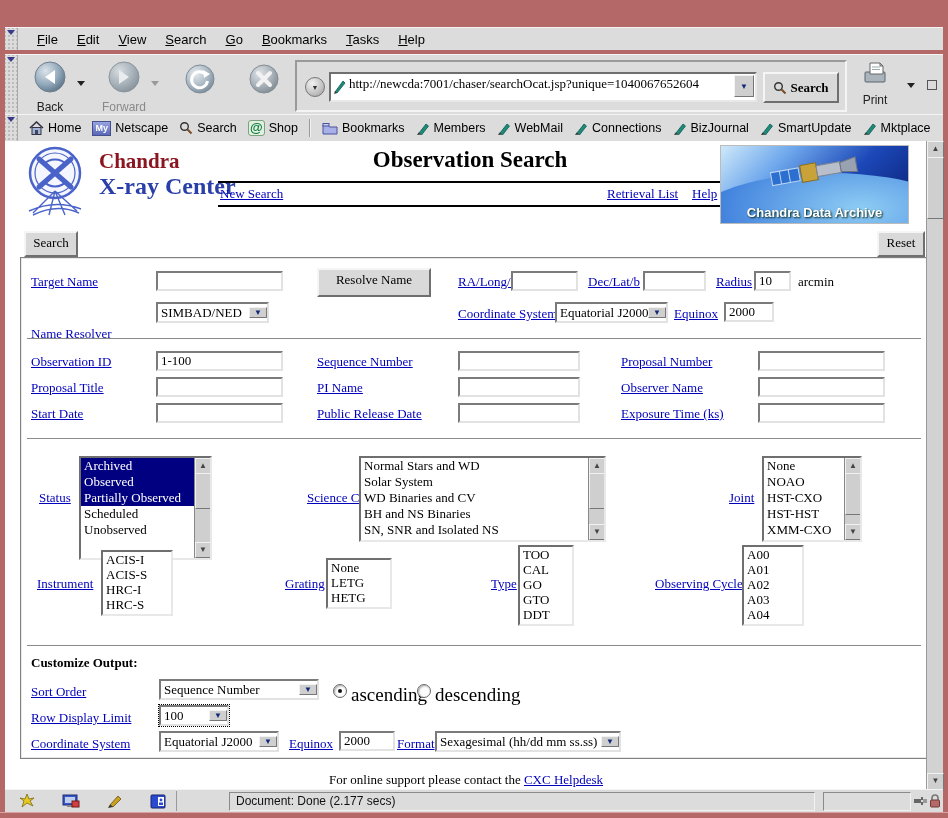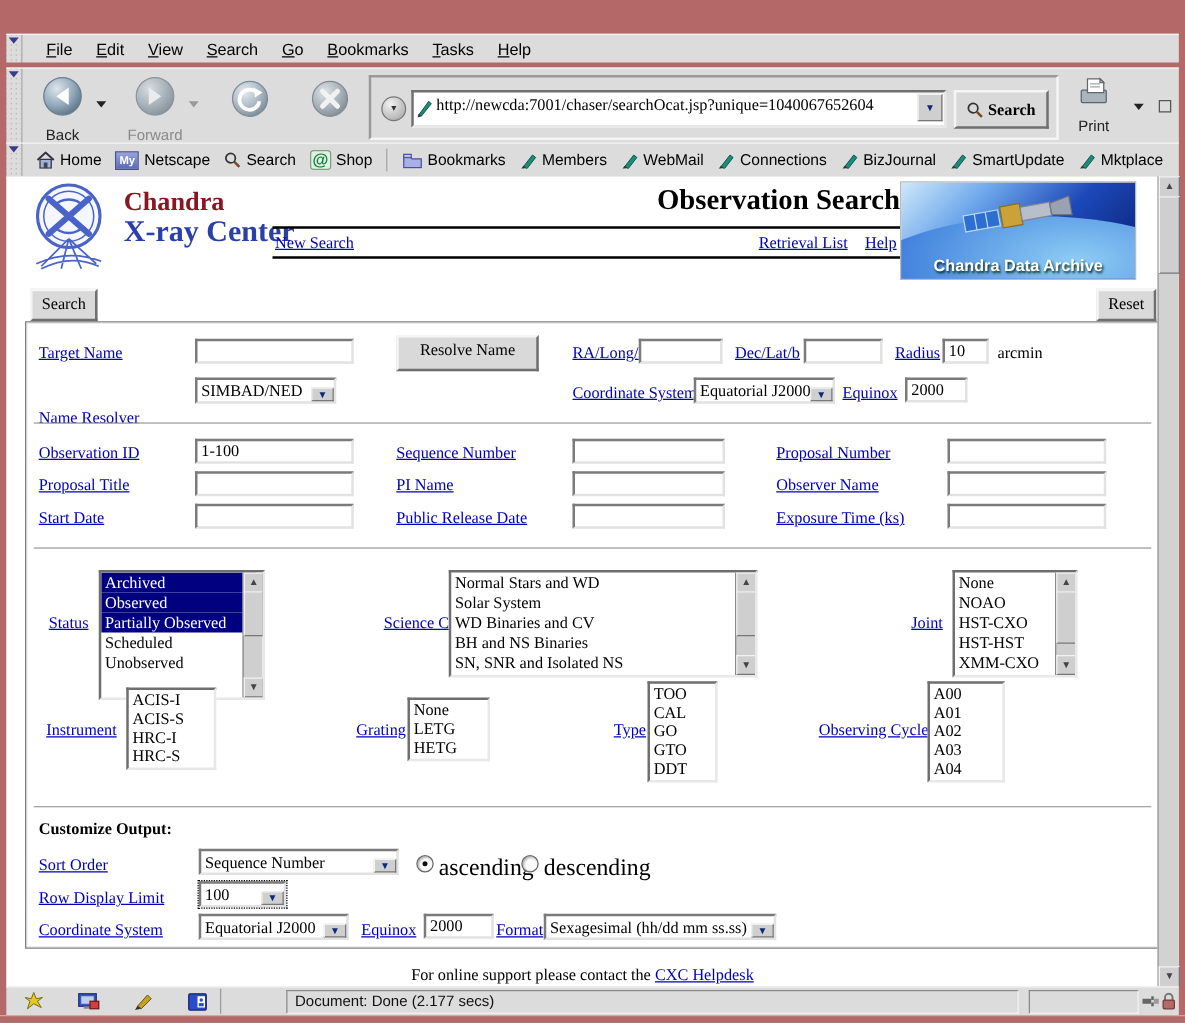--- a/index.html
+++ b/index.html
@@ -69,41 +69,41 @@
            width:15px;height:14px;line-height:14px;text-align:center;display:inline-block;border-radius:3px;}
   
   .content{position:absolute;left:5px;top:141px;width:938px;height:649px;background:#fff;
            font-family:"Liberation Serif",serif;color:#000;}
   .vscroll{position:absolute;right:0;top:0;width:16px;height:649px;background:#d2d2d2;border-left:1px solid #999;}
   .sbtn{position:absolute;left:0;width:15px;height:15px;background:#cfcfcf;border:1px solid;
         border-color:#f2f2f2 #777 #777 #f2f2f2;font-size:8px;color:#444;text-align:center;line-height:14px;}
   .sthumb{position:absolute;left:0;width:15px;background:#cfcfcf;border:1px solid;
           border-color:#f2f2f2 #777 #777 #f2f2f2;}
   .lnk{color:#0000bb;text-decoration:underline;font-size:13px;cursor:pointer;white-space:nowrap;}
-  .page-title{position:absolute;left:215px;width:500px;top:6px;text-align:right;
+  .page-title{position:absolute;left:215px;width:500px;top:6px;text-align:center;
               font-size:23px;font-weight:bold;}
   .bline{position:absolute;height:2px;background:#000;}
   .cxc-n1{position:absolute;left:94px;top:8px;font-size:21px;font-weight:bold;color:#8b1520;}
   .cxc-n2{position:absolute;left:94px;top:32px;font-size:24px;font-weight:bold;color:#2b3fa8;}
   .cda{position:absolute;left:715px;top:4px;width:187px;height:77px;overflow:hidden;border:1px solid #bbb;
        background:linear-gradient(135deg,#cfe9fa 0%,#6fa8ec 28%,#1c48b8 60%,#081c6e 100%);}
   .cda::before{content:"";position:absolute;left:-40px;bottom:-70px;width:300px;height:120px;
        border-radius:50%;background:radial-gradient(ellipse at 60% 30%,#8ecdf4,#2f6fd8 70%,#1c48b8);}
   .cda-cap{position:absolute;bottom:3px;left:0;width:100%;text-align:center;color:#fff;
        font:bold 13px "Liberation Sans",sans-serif;text-shadow:1px 1px 2px #021;}
   .cda svg{position:absolute;left:48px;top:8px;}
   .pbtn{position:absolute;background:#d9d9d9;border:2px solid;border-color:#f5f5f5 #6f6f6f #6f6f6f #f5f5f5;
         font:13px "Liberation Serif",serif;text-align:center;padding-top:2px;cursor:default;}
   .form-box{position:absolute;left:15px;top:116px;width:906px;height:500px;
             border:1px solid #808080;box-shadow:inset 0 0 0 1px #e8e8e8;}
   .flabel{position:absolute;font-size:13px;}
   .tin{position:absolute;height:20px;background:#fff;border:2px solid;box-sizing:border-box;
        border-color:#7b7b7b #e2e2e2 #e2e2e2 #7b7b7b;font:13px "Liberation Serif",serif;padding:0 3px;outline:none;}
   .dsel{position:absolute;height:21px;background:#fff;border:2px solid;box-sizing:border-box;
-        border-color:#7b7b7b #e2e2e2 #e2e2e2 #7b7b7b;display:flex;align-items:flex-end;cursor:default;}
+        border-color:#7b7b7b #e2e2e2 #e2e2e2 #7b7b7b;display:flex;align-items:center;cursor:default;}
   .dsel .txt{flex:1;font-size:13px;padding:0 3px;white-space:nowrap;overflow:hidden;line-height:16px;}
   .dsel .arr{width:16px;background:#cfcfcf;border:1px solid;border-color:#f2f2f2 #777 #777 #f2f2f2;
         display:flex;align-items:center;justify-content:center;font-size:8px;color:#102a7a;}
   .dsel.focus{outline:1px dotted #000;}
   .groove{position:absolute;left:6px;right:6px;height:0;border-top:1px solid #8a8a8a;border-bottom:1px solid #fff;}
   .lbx{position:absolute;background:#fff;border:2px solid;box-sizing:border-box;
        border-color:#6f6f6f #e8e8e8 #e8e8e8 #6f6f6f;font-size:13px;overflow:hidden;}
   .opt{padding:0 3px;white-space:nowrap;line-height:16px;cursor:default;}
   .lbx.small .opt{line-height:15px;}
   .opt.on{background:#000080;color:#fff;}

